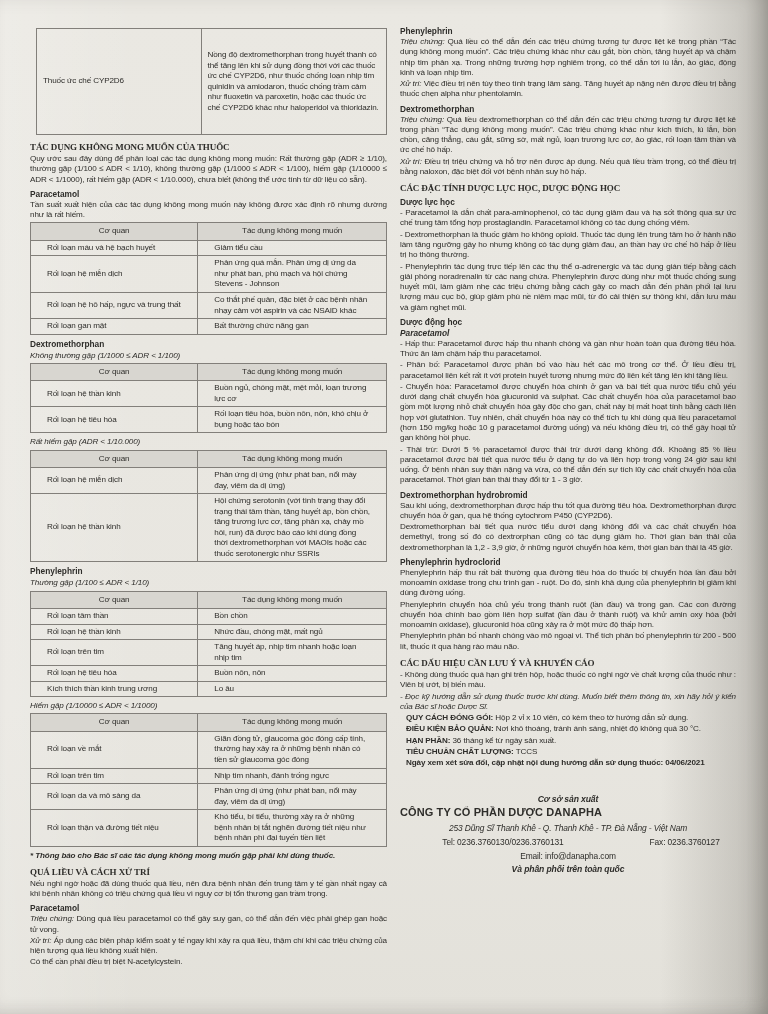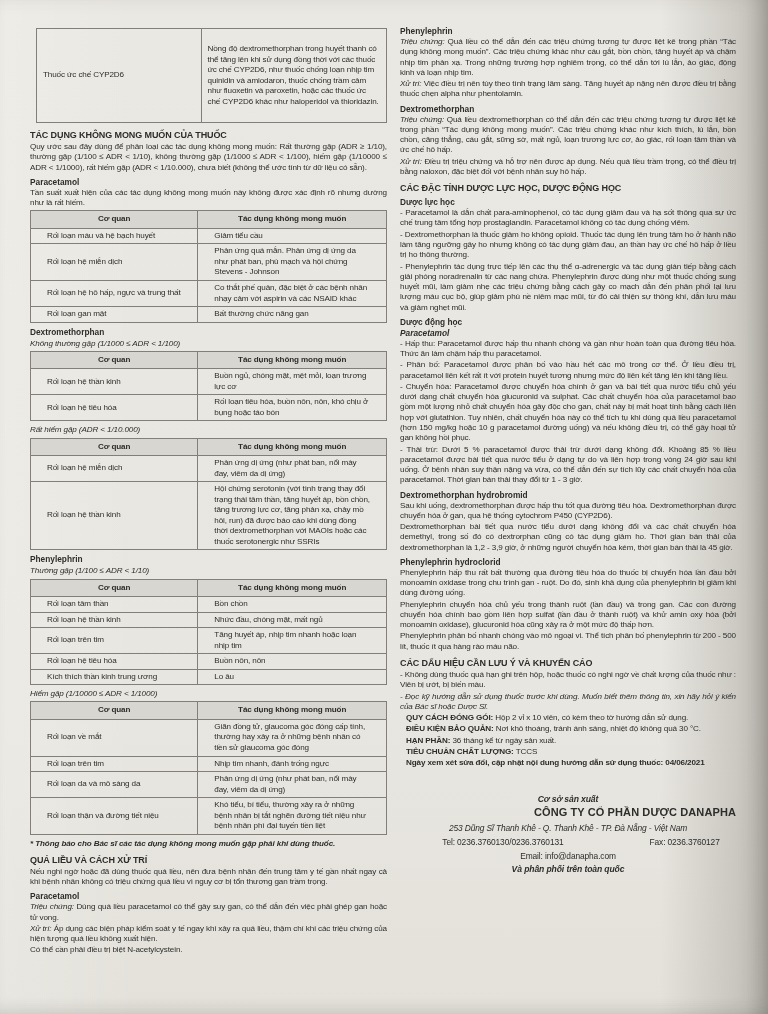--- a/index.html
+++ b/index.html
@@ -10,33 +10,33 @@
       linear-gradient(90deg, rgba(255,255,255,.18) 0%, rgba(0,0,0,0) 18%, rgba(0,0,0,0) 86%, rgba(90,86,78,.22) 97%, rgba(70,66,60,.30) 100%),
       linear-gradient(180deg,#eae8e2 0%, #e8e6e0 70%, #e3e1da 100%);
   }
   .sheet{position:absolute;inset:0;box-shadow:inset -16px 0 26px -14px rgba(70,66,58,.35), inset 0 -12px 20px -14px rgba(70,66,58,.20);}
   .page{position:relative;display:flex;gap:13px;padding:26px 32px 0 30px;box-sizing:border-box;width:768px;}
   .col-left{width:357px;flex:none;}
   .col-right{flex:1;min-width:0;}
   p{margin:0 0 1px 0;font-size:8.1px;line-height:1.27;letter-spacing:-.12px;text-align:justify;}
   .b{font-weight:700;padding-left:6px;}
   .it{font-style:italic;}
-  .section-h{font-size:9px;font-weight:700;letter-spacing:-.1px;margin:6px 0 2px 0;text-align:left;}
+  .section-h{font-size:9px;font-weight:700;letter-spacing:-.1px;margin:6px 0 2px 0;text-align:left;font-family:Liberation Serif, serif;}
   .subhead{font-size:8.3px;font-weight:700;margin:4px 0 1px 0;text-align:left;}
   .freq{font-style:italic;margin:2px 0 1px 0;text-align:left;}
   table{width:100%;border-collapse:collapse;margin:2px 0 4px 0;}
   th,td{border:1px solid #827f7a;font-size:8.1px;line-height:1.3;letter-spacing:-.12px;padding:2px 16px;vertical-align:middle;}
-  th{background:#d8d6d0;font-weight:700;text-align:center;padding:3px 4px;}
+  th{background:#d8d6d0;font-weight:400;text-align:center;padding:3px 4px;}
   th:first-child,td:first-child{width:47%;}
   .int-table{margin:2px 0 7px 6px;width:calc(100% - 6px);}
-  .int-table td{padding:15px 6px;}
+  .int-table td{padding:21px 6px;}
   .note-line{font-weight:700;font-style:italic;margin-top:4px;}
   .footer{margin-top:26px;text-align:center;}
   .footer .prod{font-style:italic;font-weight:700;font-size:8.6px;margin:0 0 1px 0;text-align:center;}
-  .footer .company{font-weight:700;font-size:11px;letter-spacing:.1px;margin:0 0 3px 0;text-align:right;}
+  .footer .company{font-weight:700;font-size:11px;letter-spacing:.1px;margin:0 0 3px 0;text-align:left;}
   .footer .addr{font-size:8.4px;margin:0 0 3px 0;text-align:center;font-style:italic;}
   .footer .telfax{font-size:8.4px;margin:0 0 3px 0;text-align:center;}
   .footer .telfax span{display:inline-block;margin-left:26px;}
   .footer .telfax .gap{width:34px;}
   .footer .email{font-size:8.4px;margin:0 0 3px 0;text-align:center;}
   .footer .dist{font-weight:700;font-style:italic;font-size:8.6px;text-align:center;}
 </style>
 </head>
 <body>
 

